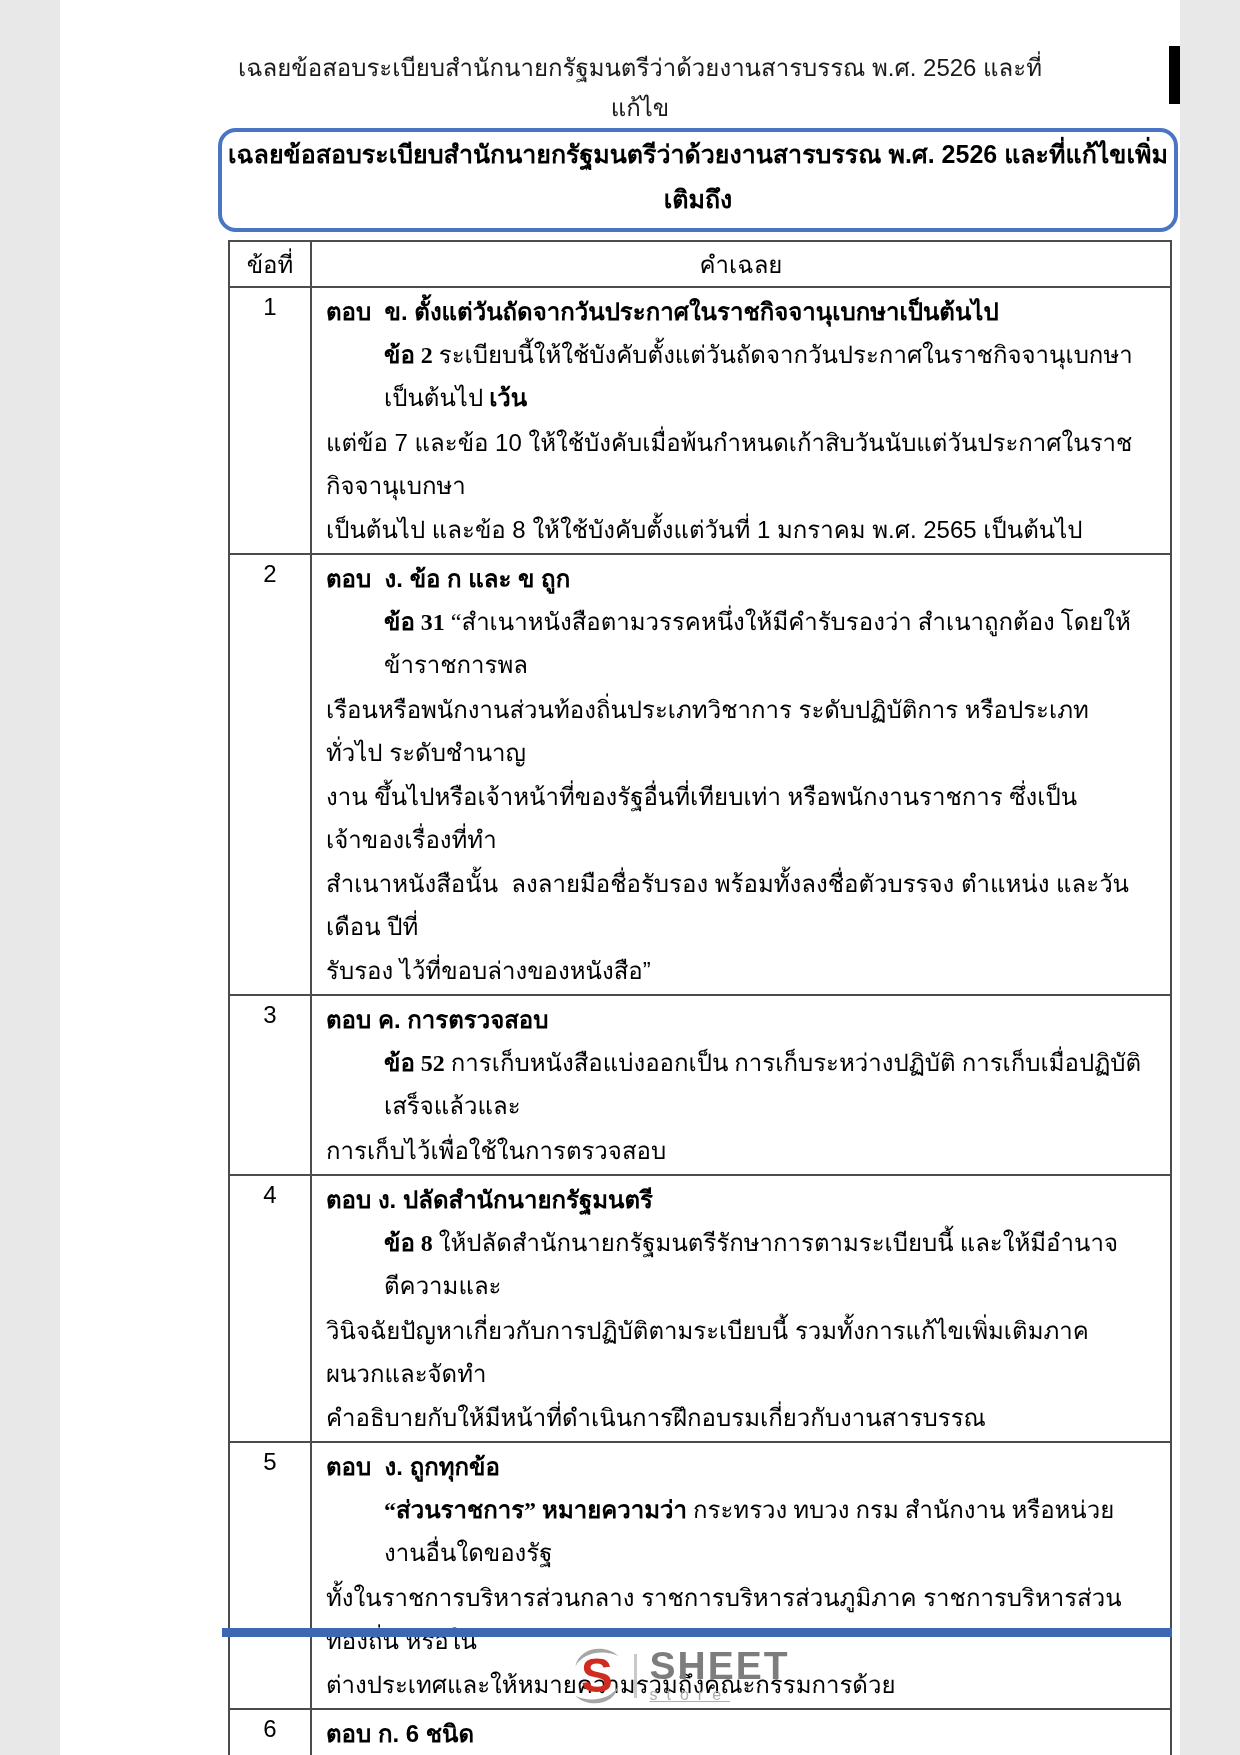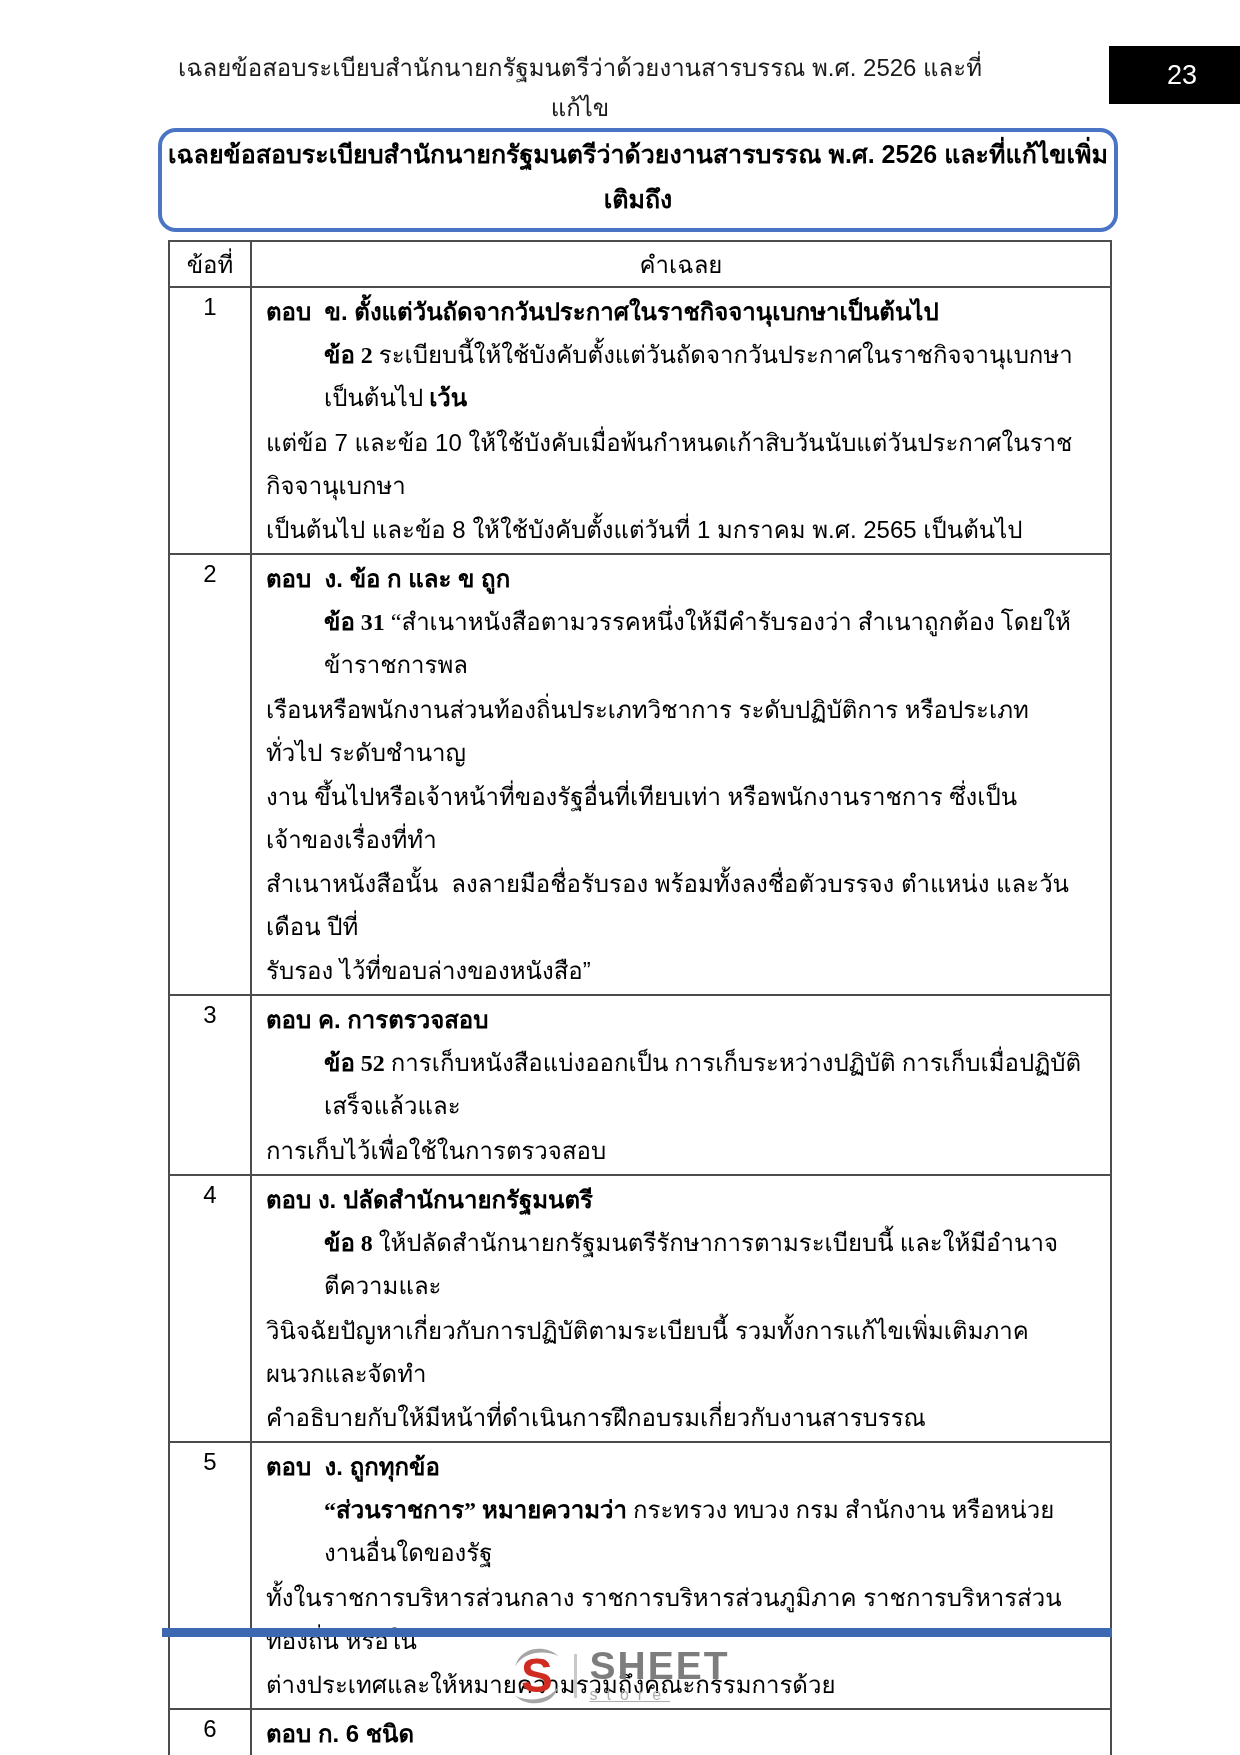--- a/index.html
+++ b/index.html
@@ -1,17 +1,17 @@
 <!DOCTYPE html>
 <html style="--accent_blue: #4a74c4; --bar_blue: #3c68b2; --table_border: #4c4c4c; --page_number_bg: #000000; --page_number_fg: #ffffff; --logo_red: #cf2b20; --logo_gray: #7d7d7d; --logo_light_gray: #a6a6a6;"><head>
 <meta charset="utf-8">
 <style>
   html,body { margin:0; padding:0; background:#e8e8e8; }
   .page {
-    position:relative; width:1240px; height:1755px; margin:0 auto;
+    position:relative; width:1120px; height:1755px; margin:0 auto;
     background:#ffffff; font-family:"Liberation Sans", sans-serif; color:#000;
     overflow:hidden;
   }
   .top-header {
     position:absolute; left:150px; top:48px; width:860px;
     text-align:center; font-size:24px; line-height:40px; color:#1a1a1a;
   }
   .page-number-box {
     position:absolute; left:1088px; top:46px; width:146px; height:58px;
     background:var(--page_number_bg); color:var(--page_number_fg);

